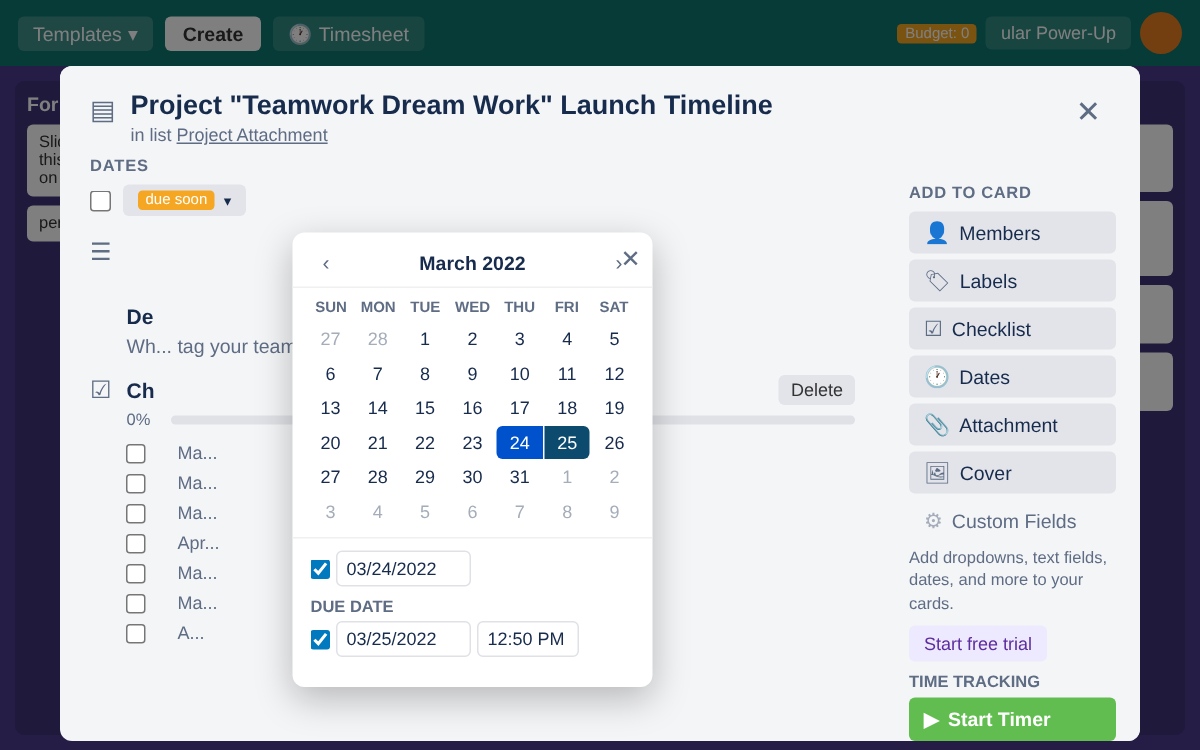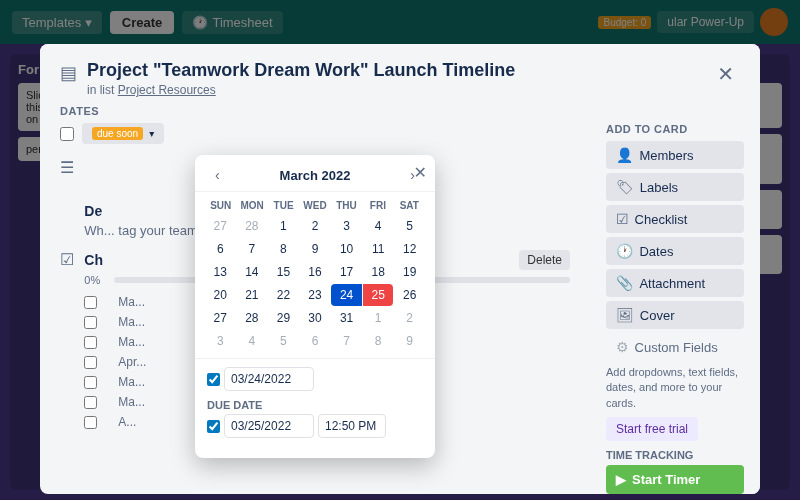--- a/index.html
+++ b/index.html
@@ -424,21 +424,21 @@
     }
     .datepicker-day.other-month {
       color: #a5adba;
     }
     .datepicker-day.selected-start {
       background: #0052cc;
       color: #fff;
       border-radius: 4px 0 0 4px;
     }
     .datepicker-day.selected-end {
-      background: #ef4444;
+      background: #0c4a6e;
       color: #fff;
       border-radius: 0 4px 4px 0;
     }
 
     
     .date-inputs {
       padding: 8px 12px 12px;
       border-top: 1px solid #f0f0f0;
     }
     .date-input-row {
@@ -614,21 +614,21 @@
 
 <div class="modal-overlay">
   <div class="card-modal">
 
     <div class="card-modal-header">
       <span class="card-modal-icon">▤</span>
       <div class="card-modal-title-area">
         <div class="card-modal-title">Project "Teamwork Dream Work" Launch Timeline</div>
         <div class="card-modal-list">
           <span>in list</span>
-          <a href="#">Project Resources</a>
+          <a href="#">Project Attachment</a>
         </div>
       </div>
       <button class="card-modal-close">
         <span>✕</span>
       </button>
     </div>
 
     <div class="card-modal-body">
 
       <div class="card-modal-main">

